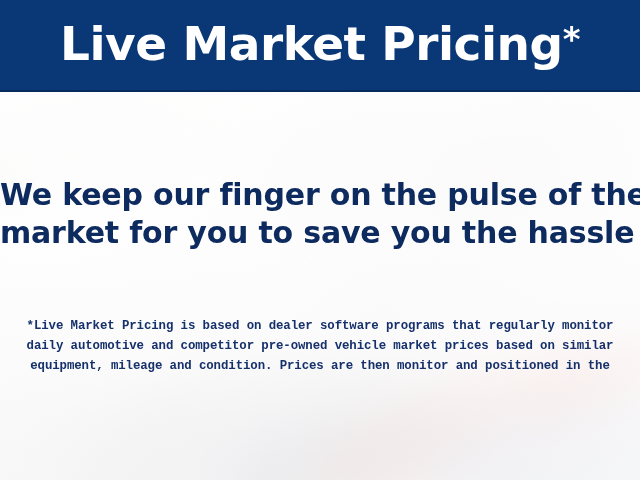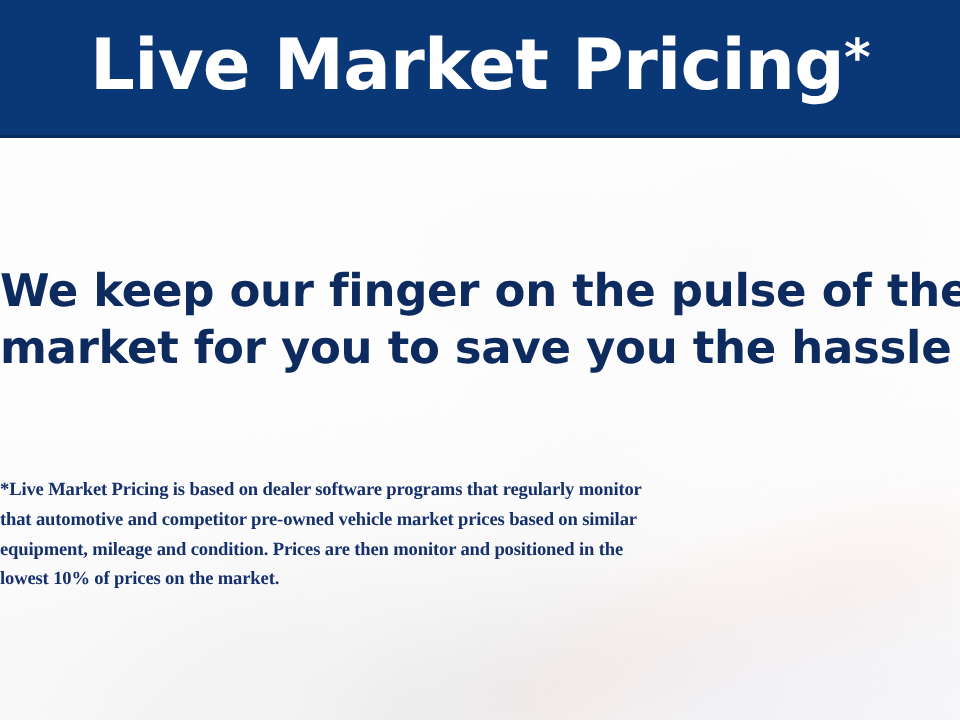--- a/index.html
+++ b/index.html
@@ -129,22 +129,23 @@
     letter-spacing: -0.2px;
   }
   .headline .hl-line { display: block; white-space: nowrap; }
 
   
   .disclaimer {
     position: absolute;
     left: 0;
     top: 317px;
     width: 640px;
+    text-align: center;
     color: #15306b;
-    font-family: Liberation Serif, serif;
+    font-family: Liberation Mono, monospace;
     font-weight: bold;
     font-size: 12.4px;
     line-height: 19.8px;
     letter-spacing: -0.1px;
   }
   .disclaimer .fp-line { display: block; white-space: nowrap; }
 </style>
 </head>
 <body>
 
@@ -169,18 +170,17 @@
     <h1 class="header-title"><span>Live Market Pricing</span><span class="asterisk">*</span></h1>
   </div>
 
   <div class="headline">
     <span class="hl-line">We keep our finger on the pulse of the</span>
     <span class="hl-line">market for you to save you the hassle of</span>
   </div>
 
   <div class="disclaimer">
     <span class="fp-line">*Live Market Pricing is based on dealer software programs that regularly monitor</span>
-    <span class="fp-line">that automotive and competitor pre-owned vehicle market prices based on similar</span>
+    <span class="fp-line">daily automotive and competitor pre-owned vehicle market prices based on similar</span>
     <span class="fp-line">equipment, mileage and condition. Prices are then monitor and positioned in the</span>
-    <span class="fp-line">lowest 10% of prices on the market.</span>
   </div>
 
 </div>
 
 </body></html>

